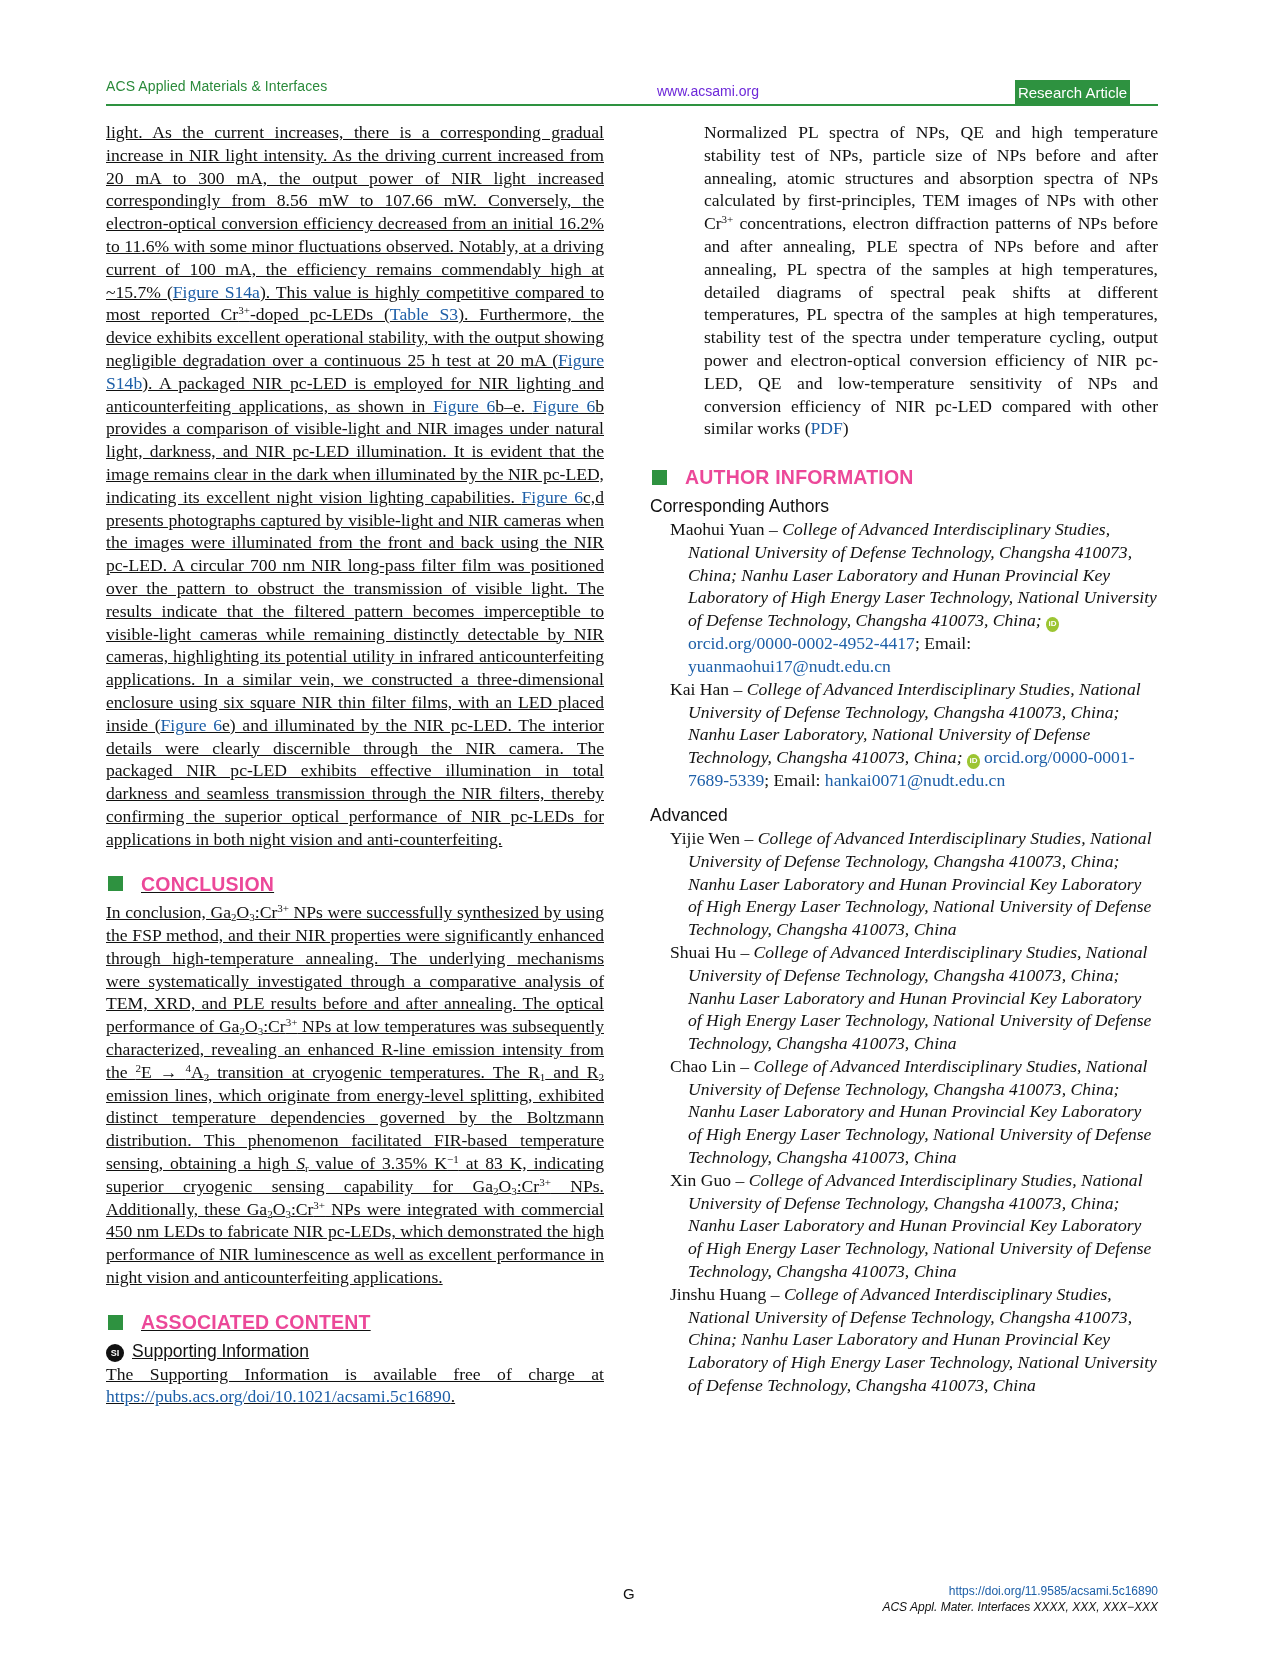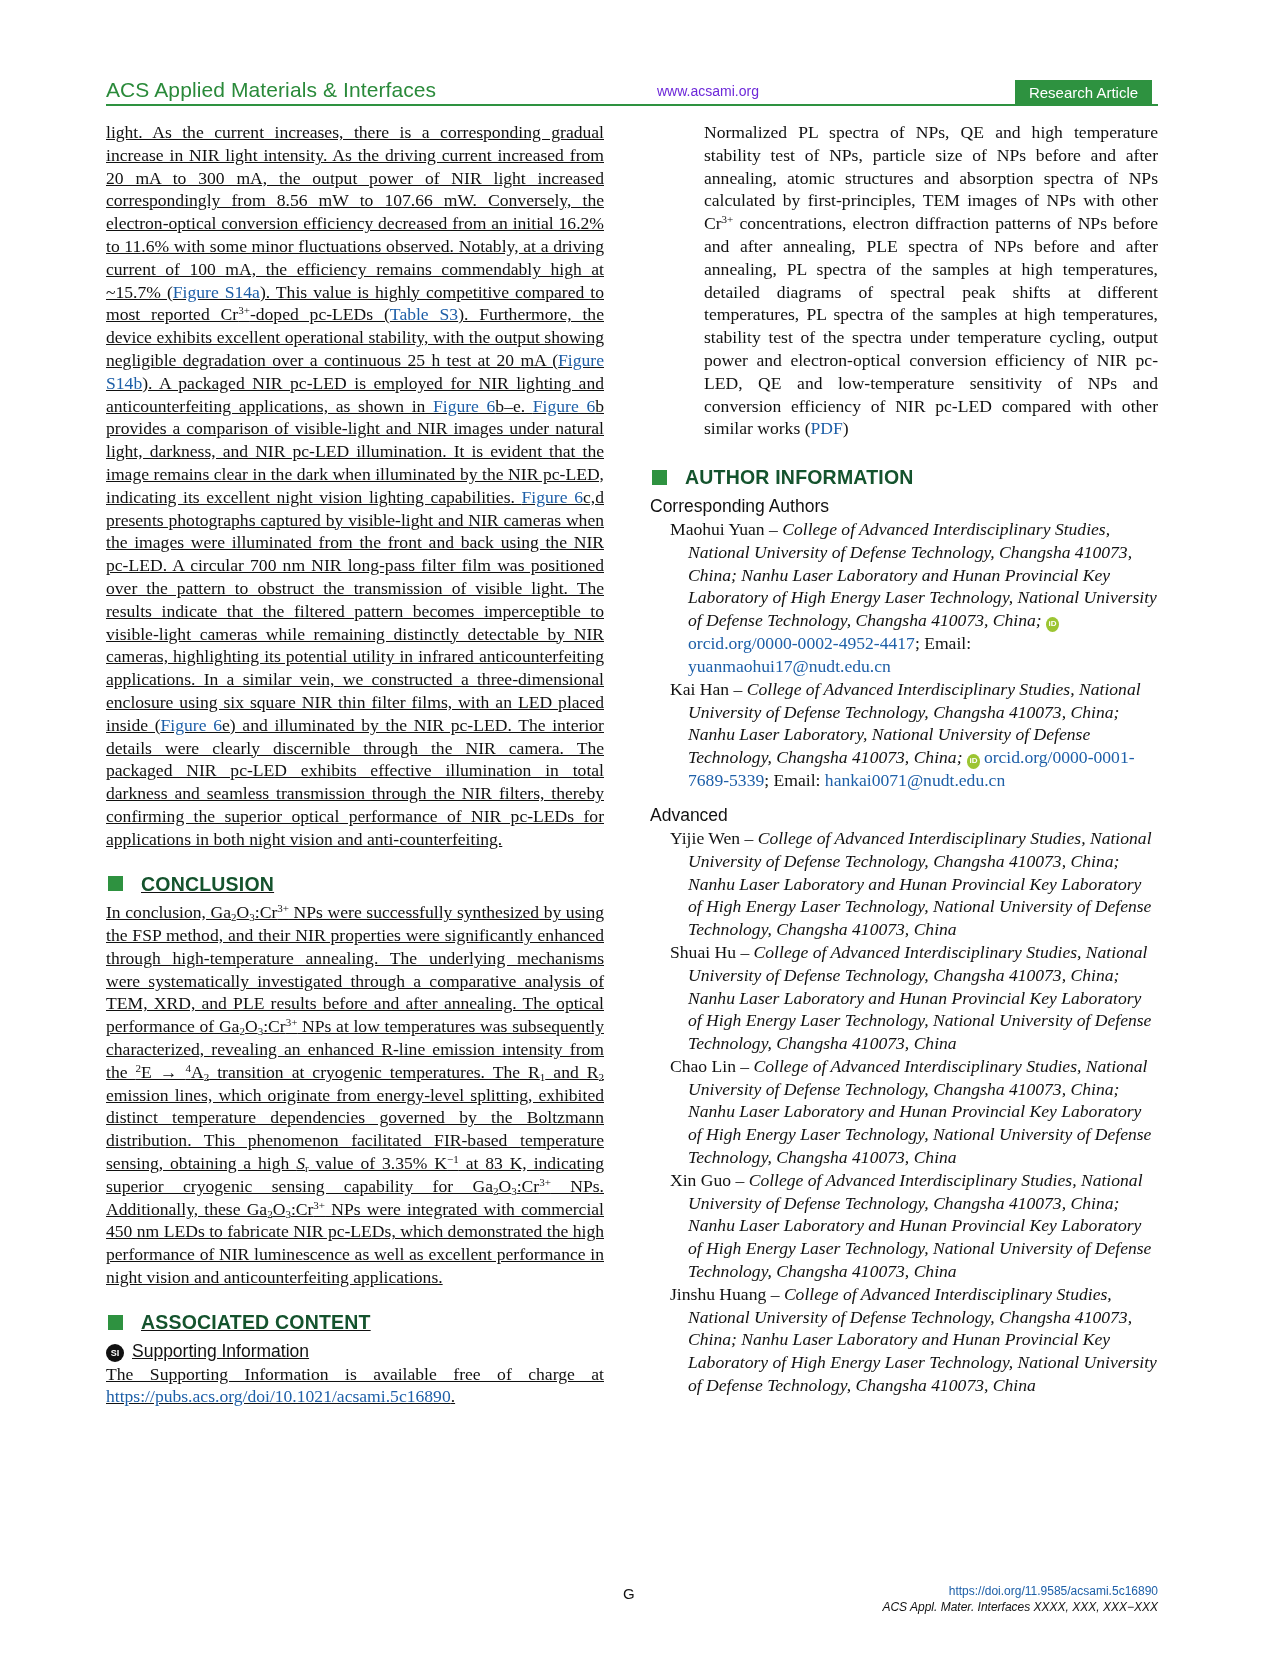--- a/index.html
+++ b/index.html
@@ -1,33 +1,33 @@
 <!DOCTYPE html>
 <html><head>
 <meta charset="utf-8">
 <style>
   html,body{margin:0;padding:0;background:#fff;}
   body{width:1266px;height:1669px;position:relative;overflow:hidden;color:#111;
        font-family:"Liberation Serif","DejaVu Serif",serif;}
   .hdr-title{position:absolute;left:106px;top:78px;font-family:"Liberation Sans","DejaVu Sans",sans-serif;
-       font-size:21px;color:#2a8a3a;letter-spacing:0.1px;}
+       font-size:14px;color:#2a8a3a;letter-spacing:0.1px;}
   .hdr-url{position:absolute;left:657px;top:83px;font-family:"Liberation Sans","DejaVu Sans",sans-serif;
        font-size:14px;color:#6d28d9;}
   .hdr-rule{position:absolute;left:106px;top:104px;width:1052px;height:2px;background:#2e9240;}
-  .hdr-badge{position:absolute;left:1015px;top:80px;width:137px;height:26px;background:#2e9240;color:#fff;
+  .hdr-badge{position:absolute;left:1015px;top:80px;width:115px;height:26px;background:#2e9240;color:#fff;
        font-family:"Liberation Sans","DejaVu Sans",sans-serif;font-size:15px;line-height:26px;text-align:center;}
   .col{position:absolute;font-size:17.6px;line-height:22.8px;}
   .col.left{left:106px;top:121px;width:498px;text-decoration:underline;}
   .col.right{left:650px;top:121px;width:508px;}
   p{margin:0;text-align:justify;}
   .indent{padding-left:54px;}
   a,.link{color:#1d5fa8;text-decoration:none;}
   sup{font-size:11px;line-height:0;vertical-align:6px;}
   sub{font-size:11px;line-height:0;vertical-align:-3px;}
-  .sec{font-family:"Liberation Sans","DejaVu Sans",sans-serif;color:#14532d;font-size:19.5px;font-weight:bold;
+  .sec{font-family:"Liberation Sans","DejaVu Sans",sans-serif;color:#ec4899;font-size:19.5px;font-weight:bold;
        margin:22px 0 6px 0;display:flex;align-items:center;letter-spacing:0.2px;}
   .sec .sq{width:15px;height:15px;background:#2e9240;margin:0 18px 0 2px;display:inline-block;}
   .sub-h{font-family:"Liberation Sans","DejaVu Sans",sans-serif;font-size:17.5px;margin:2px 0 0 0;line-height:23px;}
   .si-icon{display:inline-block;width:18px;height:18px;border-radius:50%;background:#111;color:#fff;
        font-size:9px;line-height:18px;text-align:center;vertical-align:1px;margin-right:8px;font-weight:bold;
        font-family:"Liberation Sans","DejaVu Sans",sans-serif;}
   .author{margin-left:20px;padding-left:18px;text-indent:-18px;text-align:left;}
   .author i{font-style:italic;}
   .orcid{display:inline-block;width:13px;height:15px;border-radius:50%;background:#9cc532;color:#fff;
        font-size:8px;line-height:13px;text-align:center;vertical-align:0px;margin-right:4px;

